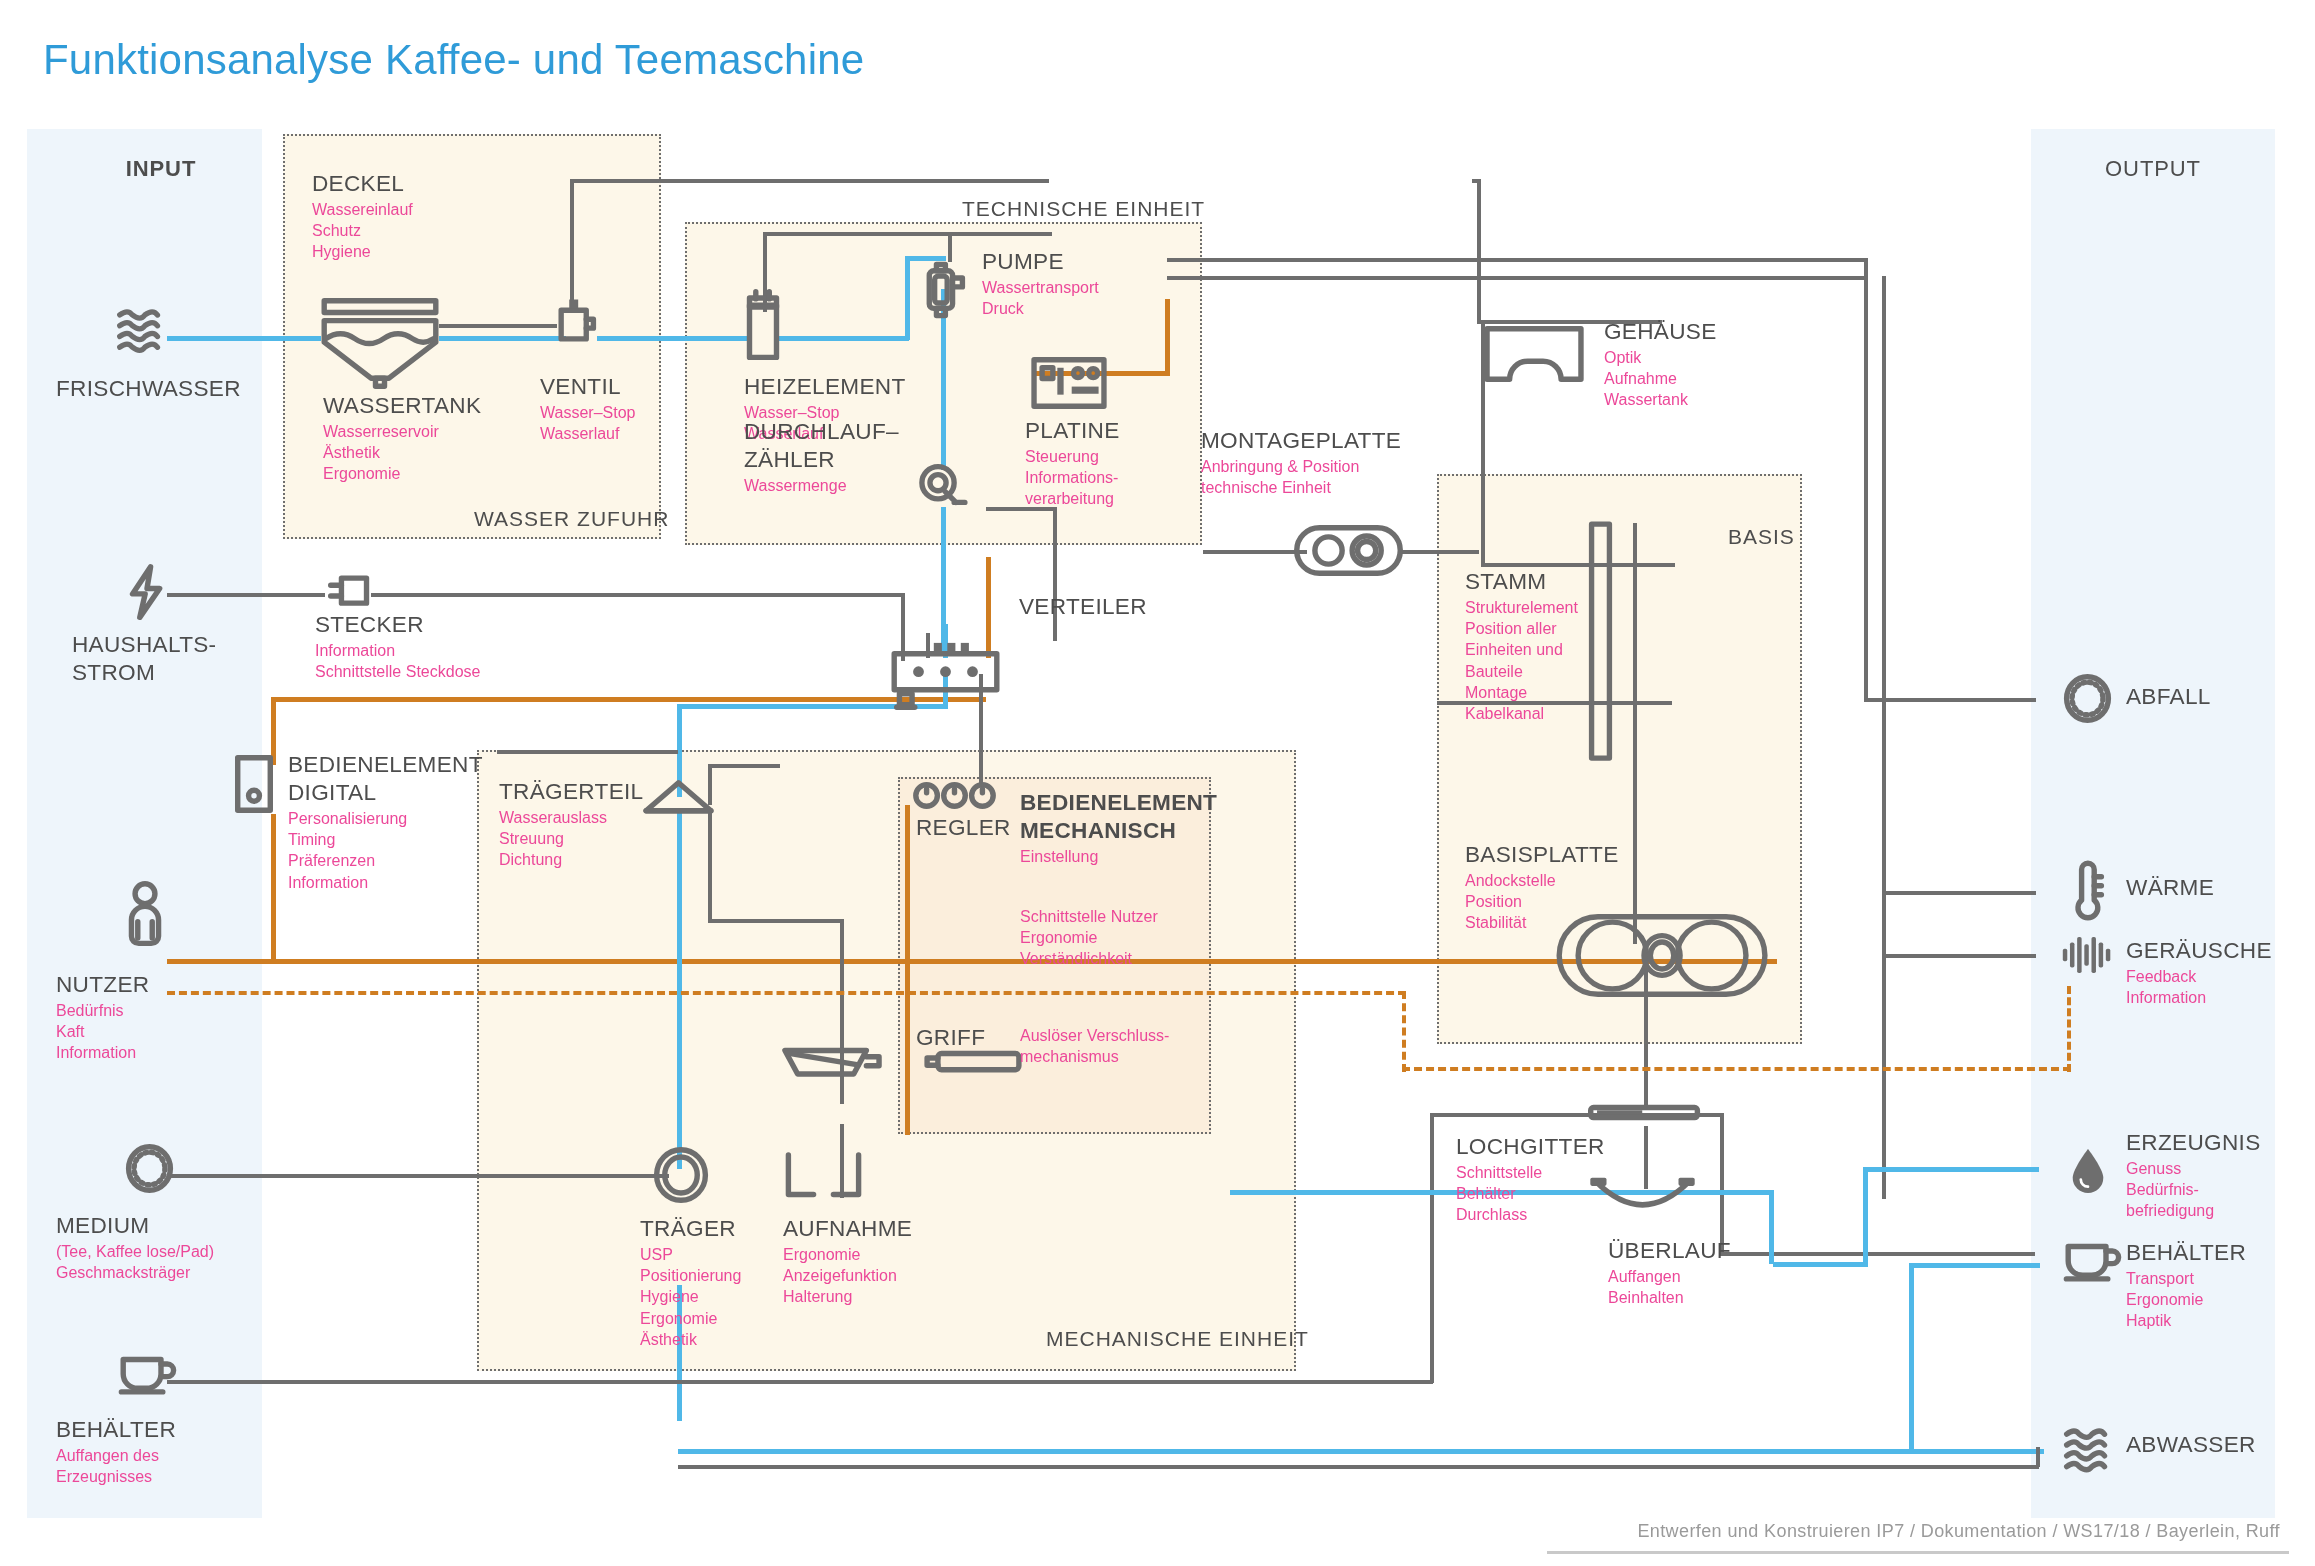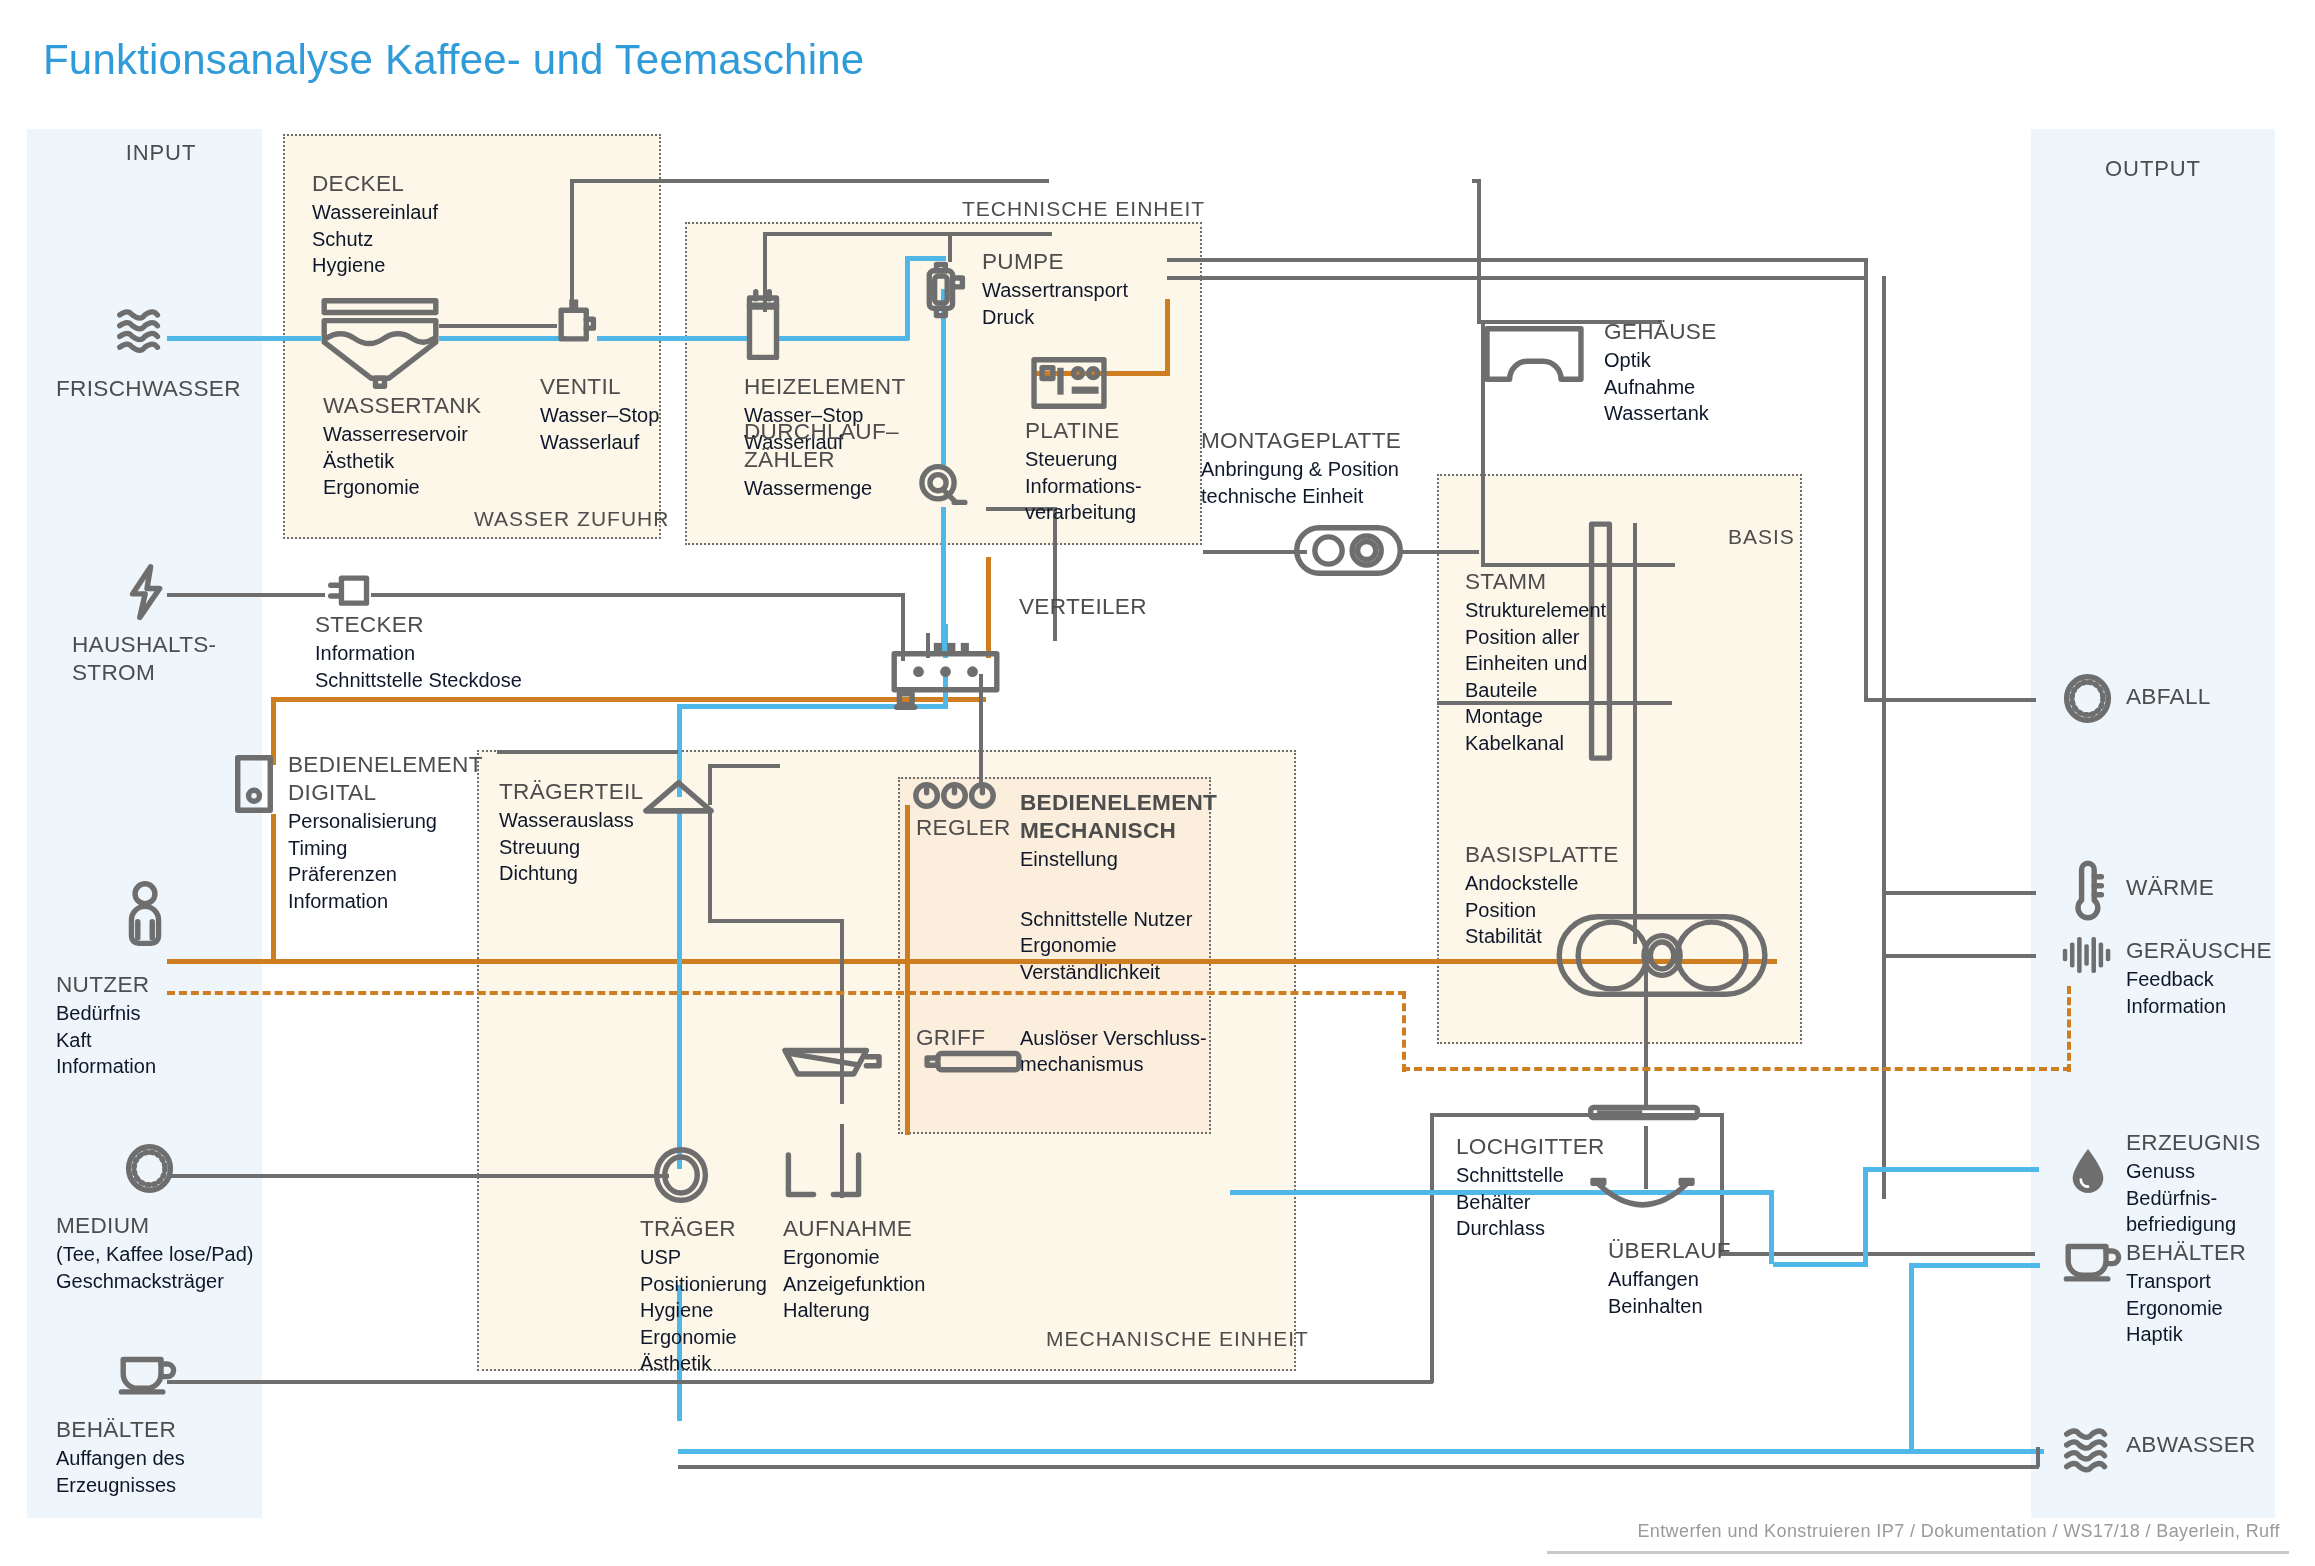--- a/index.html
+++ b/index.html
@@ -37,39 +37,39 @@
   .lnh.blue{height:4.5px;}
   .lnv.blue{width:4.5px;}
   .lnh.orange{height:4.5px;}
   .lnv.orange{width:4.5px;}
   .dash-orange{border-top:4.5px dashed #cf7d21;height:0;}
 
   
   .node{position:absolute;}
   .node .ttl{font-size:22.6px;color:#4d4d4d;letter-spacing:0.3px;line-height:1.24;white-space:pre-line;}
   .node .ttl.bold{font-weight:600;}
-  .node .sub{font-size:20px;color:#0f172a;line-height:1.33;white-space:pre-line;margin-top:0.9px;}
+  .node .sub{font-size:16px;color:#ec4899;line-height:1.33;white-space:pre-line;margin-top:0.9px;}
   .io-label .ttl{font-size:22.6px;}
   .footer{position:absolute;right:36px;bottom:25px;font-size:18px;color:#9a9a9a;letter-spacing:0.4px;white-space:nowrap;}
   .footrule{position:absolute;right:27px;bottom:12.7px;width:742px;height:3.6px;background:#c9c9c9;}
 
   svg{display:block;overflow:visible;}
   .ic{stroke:#6e6e6e;fill:none;stroke-width:6;stroke-linecap:round;stroke-linejoin:round;}
   .icf{fill:#6e6e6e;stroke:none;}
 </style>
 </head>
 <body>
 
 <div class="root">
 
   <div class="abs" id="page-title">Funktionsanalyse Kaffee- und Teemaschine</div>
 
   <div class="abs sidepanel" id="input-panel"></div>
   <div class="abs sidepanel" id="output-panel"></div>
-  <div class="abs panel-head" style="left:27px;top:140px;width:268px;">INPUT</div>
+  <div class="abs panel-head" style="left:27px;top:156px;width:268px;font-weight:bold;">INPUT</div>
   <div class="abs panel-head" style="left:2031px;top:156px;width:244px;">OUTPUT</div>
 
   <div class="abs group grp-beige" id="grp-wasserzufuhr"></div>
   <div class="abs group grp-beige" id="grp-technische"></div>
   <div class="abs group grp-beige" id="grp-basis"></div>
   <div class="abs group grp-beige" id="grp-mechanische"></div>
   <div class="abs group grp-orange" id="grp-bedien-mech"></div>
 
   <div class="abs grp-label" style="left:474px;top:507px;">WASSER ZUFUHR</div>
   <div class="abs grp-label" style="left:962px;top:197px;">TECHNISCHE EINHEIT</div>

